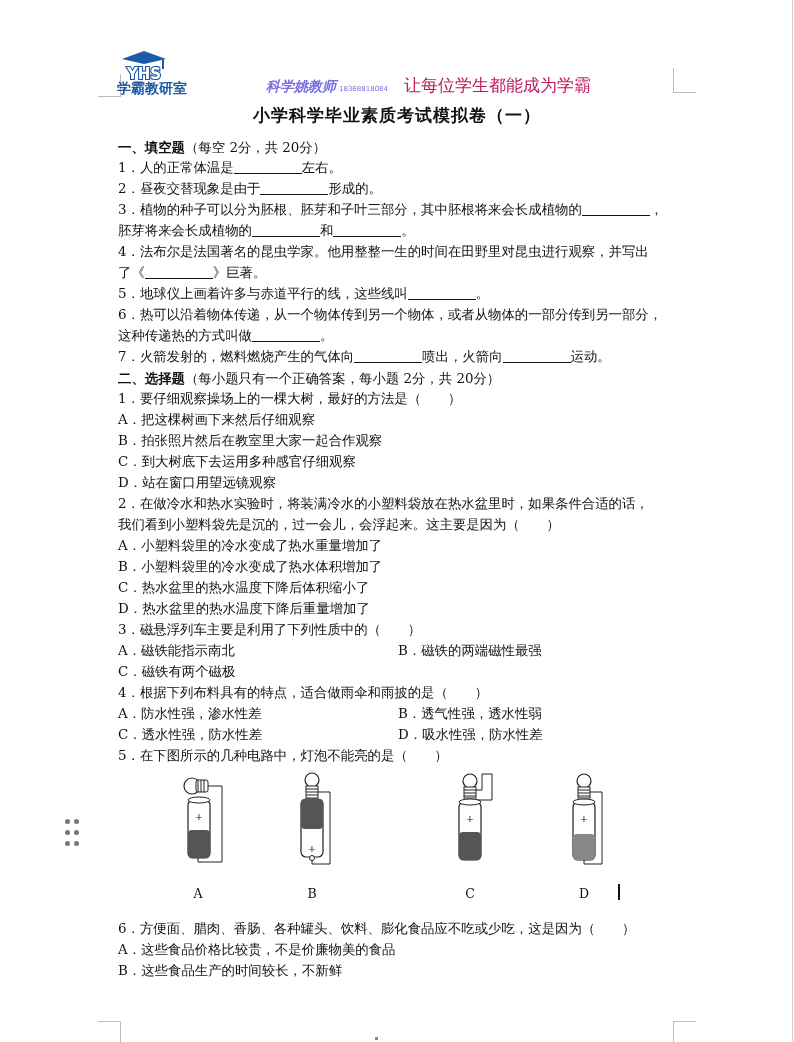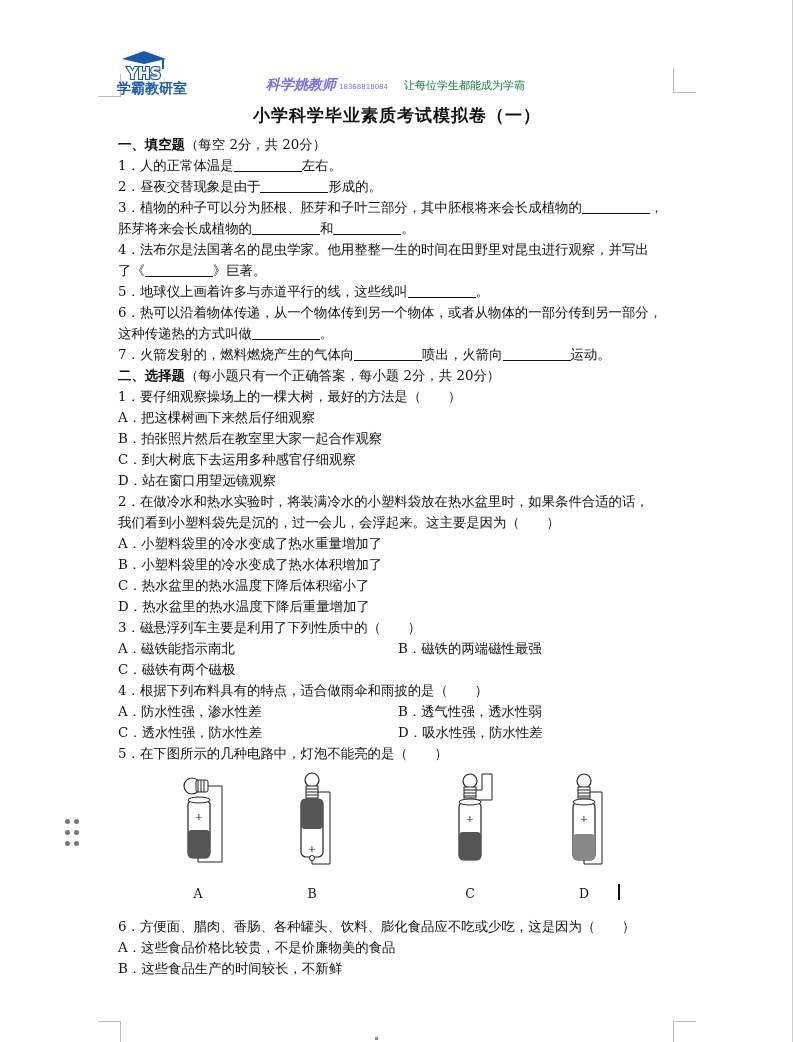--- a/index.html
+++ b/index.html
@@ -15,27 +15,27 @@
 
   .logo { position: absolute; left: 118px; top: 50px; width: 52px; height: 40px; }
   .logo svg { display: block; }
   .logo-text { position: absolute; left: 117px; top: 80px; font-family: "DejaVu Sans", sans-serif;
                font-size: 14px; font-weight: bold; color: #1d5aa6; letter-spacing: 0; white-space: nowrap; }
 
   .header-line { position: absolute; top: 74px; left: 266px; white-space: nowrap;
                  font-family: "DejaVu Sans", sans-serif; }
   .hdr-name { font-size: 14px; font-weight: bold; color: #7b6fe0; font-style: italic; }
   .hdr-phone { font-size: 7px; color: #7b6fe0; margin-left: 3px; }
-  .hdr-slogan { font-size: 11px; color: #15803d; margin-left: 16px; }
+  .hdr-slogan { font-size: 17px; color: #be185d; margin-left: 16px; }
 
   .title { position: absolute; top: 104px; left: 0; width: 794px; text-align: center;
            font-size: 17px; font-weight: bold; color: #111; letter-spacing: 1px; }
 
   .content { position: absolute; left: 118px; top: 134px; width: 560px; }
-  .line { font-size: 13.4px; line-height: 21px; height: 21px; white-space: nowrap; color: #111; }
+  .line { font-size: 13.4px; line-height: 26px; height: 21px; white-space: nowrap; color: #111; }
   .sec-head b { font-weight: bold; }
   .sec-note { font-weight: normal; }
   .blank { display: inline-block; border-bottom: 1px solid #111; height: 14px; vertical-align: -2px; }
   .b68 { width: 68px; }
   .opts2 { display: flex; }
   .opts2 .col { width: 280px; }
 
   .figure { position: relative; height: 150px; margin-top: 2px; }
   .cell { position: absolute; top: 6px; width: 80px; height: 140px; }
   .cell svg { display: block; }

